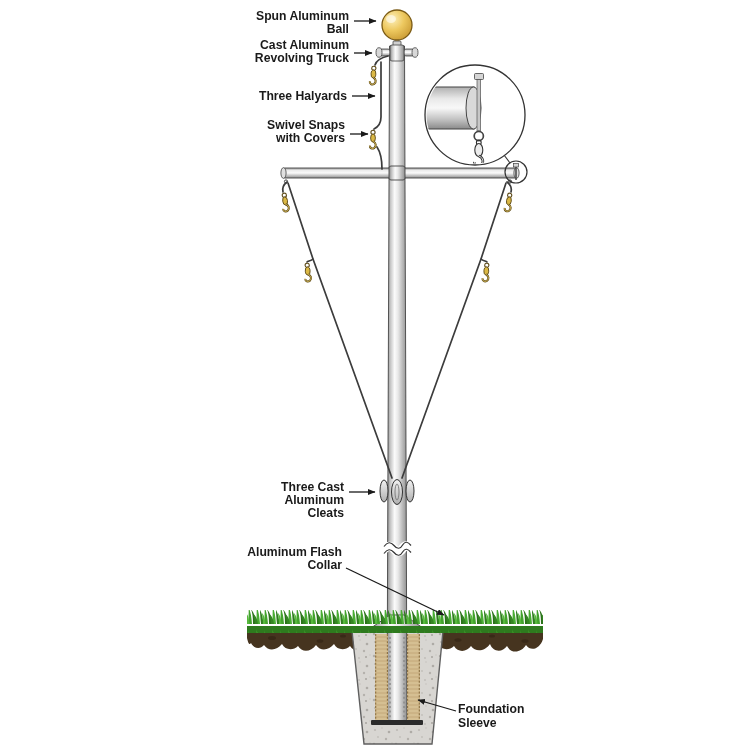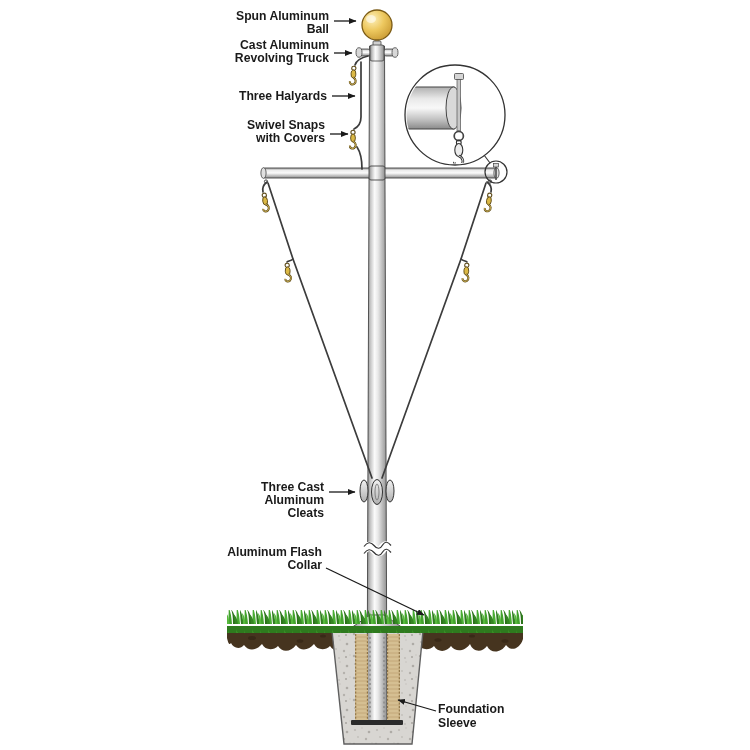--- a/index.html
+++ b/index.html
@@ -1,16 +1,16 @@
 <!DOCTYPE html>
 <html><head>
 <meta charset="utf-8">
 <style>
   html,body{margin:0;padding:0;background:#ffffff;}
-  .stage{position:relative;width:656px;height:750px;background:#fff;overflow:hidden;}
+  .stage{position:relative;width:656px;height:750px;background:#fff;overflow:hidden;padding-left:20px;}
   .lbl{font:700 12.2px "Liberation Sans", sans-serif;fill:#1a1a1a;}
   svg{display:block;}
 </style>
 </head>
 <body>
 
 <div class="stage">
 <svg width="750" height="750" viewBox="0 0 750 750">
   <defs>
     <marker id="ah" markerWidth="9" markerHeight="8" refX="7" refY="3" orient="auto" markerUnits="userSpaceOnUse">

